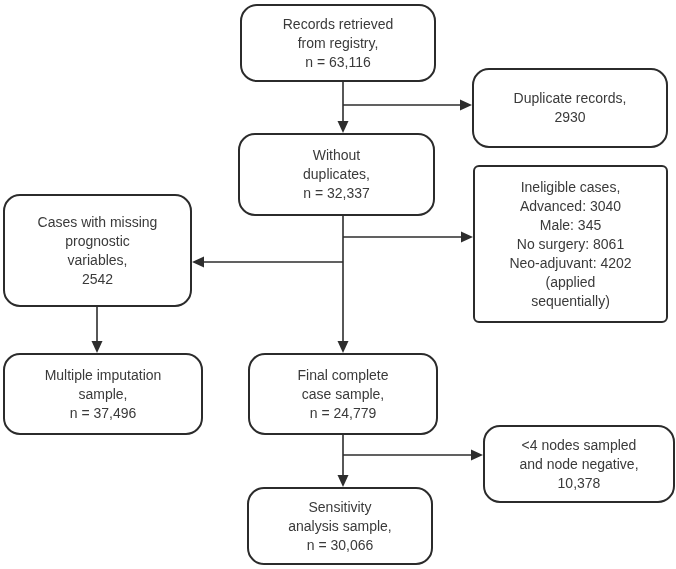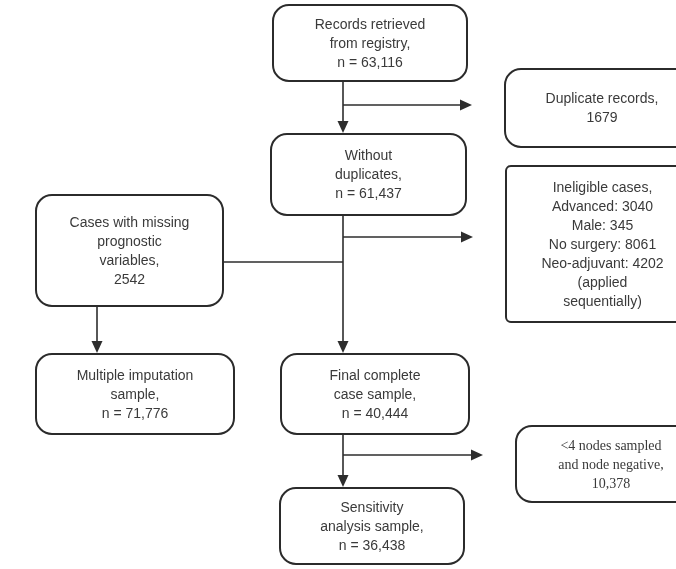--- a/index.html
+++ b/index.html
@@ -33,37 +33,36 @@
   .node {
     position: absolute;
     box-sizing: border-box;
     background: #ffffff;
     border: 2px solid #2b2b2b;
     border-radius: 17px;
     display: flex;
     align-items: center;
     justify-content: center;
     text-align: center;
-    margin-left: 32px;
   }
   .node-text {
     white-space: pre-line;
     color: #3a3a3a;
     font-size: 14px;
     line-height: 19px;
   }
   
   .node-records     { left: 240px; top:   4px; width: 196px; height:  78px; }
   .node-duplicates  { left: 472px; top:  68px; width: 196px; height:  80px; }
   .node-without     { left: 238px; top: 133px; width: 197px; height:  83px; }
   .node-ineligible  { left: 473px; top: 165px; width: 195px; height: 158px; border-radius: 6px; }
   .node-missing     { left:   3px; top: 194px; width: 189px; height: 113px; }
   .node-imputation  { left:   3px; top: 353px; width: 200px; height:  82px; }
   .node-final       { left: 248px; top: 353px; width: 190px; height:  82px; }
-  .node-nodes       { left: 483px; top: 425px; width: 192px; height:  78px; font-family: Liberation Serif, serif; }
+  .node-nodes       { left: 483px; top: 425px; width: 192px; height:  78px; }
   .node-sensitivity { left: 247px; top: 487px; width: 186px; height:  78px; }
 </style>
 </head>
 <body>
 
 <div class="canvas">
 
   <svg class="connectors" viewBox="0 0 676 569" xmlns="http://www.w3.org/2000/svg">
 
     <g>
@@ -108,27 +107,27 @@
   </svg>
 
   <div class="node node-records">
     <span class="node-text">Records retrieved
 from registry,
 n = 63,116</span>
   </div>
 
   <div class="node node-duplicates">
     <span class="node-text">Duplicate records,
-1679</span>
+2930</span>
   </div>
 
   <div class="node node-without">
     <span class="node-text">Without
 duplicates,
-n = 61,437</span>
+n = 32,337</span>
   </div>
 
   <div class="node node-ineligible">
     <span class="node-text">Ineligible cases,
 Advanced: 3040
 Male: 345
 No surgery: 8061
 Neo-adjuvant: 4202
 (applied
 sequentially)</span>
@@ -137,34 +136,34 @@
   <div class="node node-missing">
     <span class="node-text">Cases with missing
 prognostic
 variables,
 2542</span>
   </div>
 
   <div class="node node-imputation">
     <span class="node-text">Multiple imputation
 sample,
-n = 71,776</span>
+n = 37,496</span>
   </div>
 
   <div class="node node-final">
     <span class="node-text">Final complete
 case sample,
-n = 40,444</span>
+n = 24,779</span>
   </div>
 
   <div class="node node-nodes">
     <span class="node-text">&lt;4 nodes sampled
 and node negative,
 10,378</span>
   </div>
 
   <div class="node node-sensitivity">
     <span class="node-text">Sensitivity
 analysis sample,
-n = 36,438</span>
+n = 30,066</span>
   </div>
 
 </div>
 
 </body></html>

